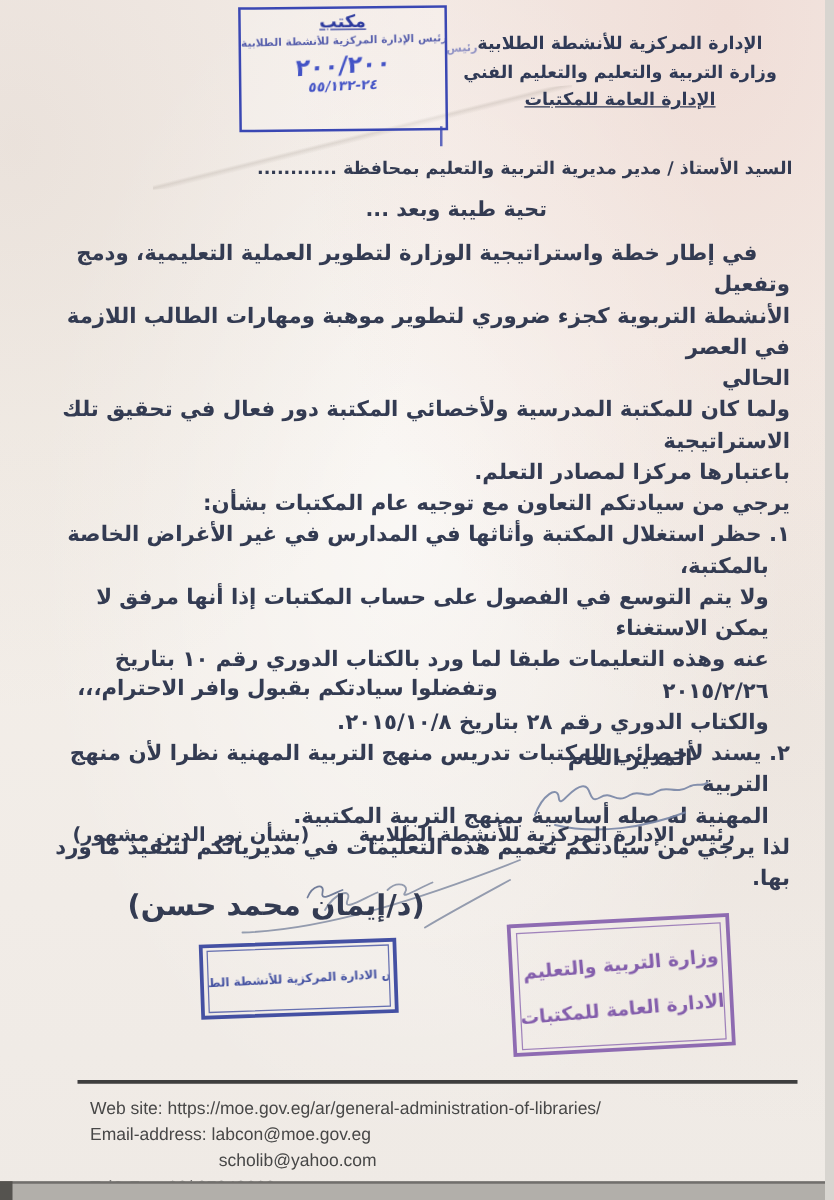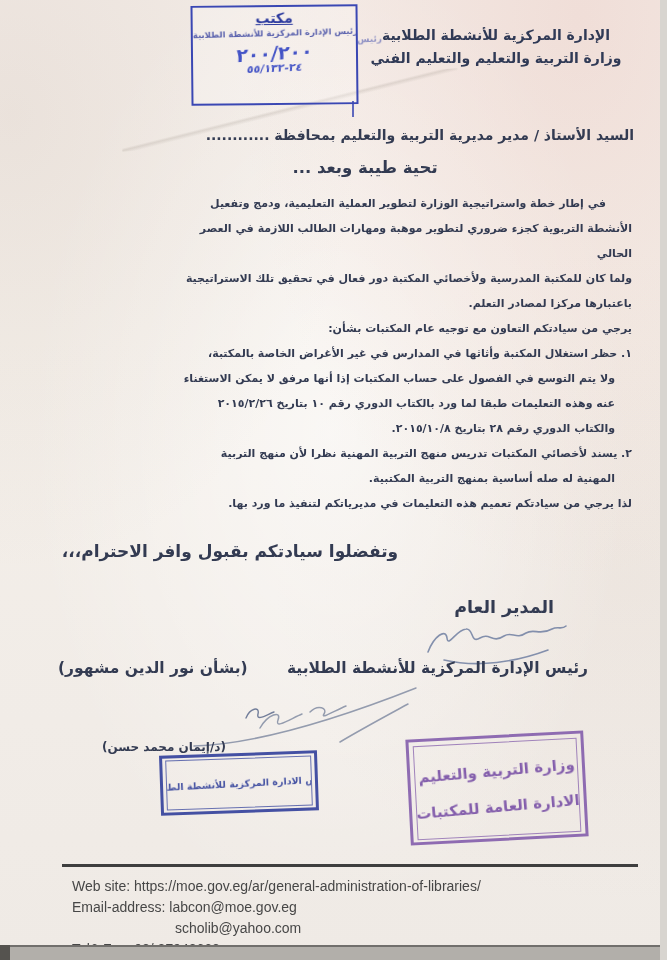--- a/index.html
+++ b/index.html
@@ -43,29 +43,29 @@
     filter:blur(.5px);transform:rotate(-3deg);width:26px;overflow:hidden;white-space:nowrap;}
 
   
   .ministry{right:14px;top:24px;width:300px;text-align:center;font-size:14px;
     font-weight:bold;color:#303a56;line-height:1.62;}
   .ministry .u{text-decoration:underline;}
 
   
   .greeting{right:26px;top:127px;left:30px;font-size:14px;}
   .tahiya{left:70px;right:0;top:158px;text-align:center;font-size:16.5px;}
-  .body-text{right:28px;left:38px;top:191px;font-size:11px;line-height:25px;text-align:right;}
+  .body-text{right:28px;left:38px;top:191px;font-size:17px;line-height:25px;text-align:right;}
   .body-text p{margin:0;}
   .indent{text-indent:26px;}
   .hang{padding-right:17px;text-indent:-17px;}
   .salute{left:55px;top:541px;width:350px;text-align:center;font-size:17px;}
   .dir-title{right:106px;top:597px;font-size:17.5px;}
   .names-line{right:72px;left:58px;top:659px;display:flex;direction:rtl;
     justify-content:space-between;font-size:15.5px;}
-  .chief-name{left:102px;top:712px;font-size:12px;margin-top:28px;}
+  .chief-name{left:102px;top:712px;font-size:23px;}
 
   
   .sig{pointer-events:none;}
   .sig path{fill:none;stroke-linecap:round;}
 
   
   .stamp-blue{left:160px;top:753px;width:152px;height:54px;border:3px solid rgba(43,58,153,.88);
     transform:rotate(-2deg);display:flex;align-items:center;justify-content:center;}
   .stamp-blue .inner{margin:3px;border:1.2px solid rgba(43,58,153,.7);width:100%;height:calc(100% - 6px);
     display:flex;align-items:center;justify-content:center;overflow:hidden;}
@@ -96,20 +96,21 @@
     <div class="subtitle">رئيس الإدارة المركزية للأنشطة الطلابية</div>
     <div class="hand-num">٢٠٠/٢٠٠</div>
     <div class="hand-date">٢٤-٥٥/١٣٢</div>
   </div>
   <div class="abs box-tail"></div>
   <div class="abs stamp-bleed rtl">رئيس</div>
 
   <div class="abs ministry rtl">
     <div>الإدارة المركزية للأنشطة الطلابية</div>
     <div>وزارة التربية والتعليم والتعليم الفني</div>
+    <div class="u">الإدارة العامة للمكتبات</div>
   </div>
 
   <div class="abs greeting rtl ink b">السيد الأستاذ / مدير مديرية التربية والتعليم بمحافظة ............</div>
   <div class="abs tahiya rtl ink b">تحية طيبة وبعد ...</div>
 
   <div class="abs body-text rtl ink b">
     <p class="ws indent">في إطار خطة واستراتيجية الوزارة لتطوير العملية التعليمية، ودمج وتفعيل
 الأنشطة التربوية كجزء ضروري لتطوير موهبة ومهارات الطالب اللازمة في العصر
 الحالي</p>
     <p class="ws">ولما كان للمكتبة المدرسية ولأخصائي المكتبة دور فعال في تحقيق تلك الاستراتيجية

